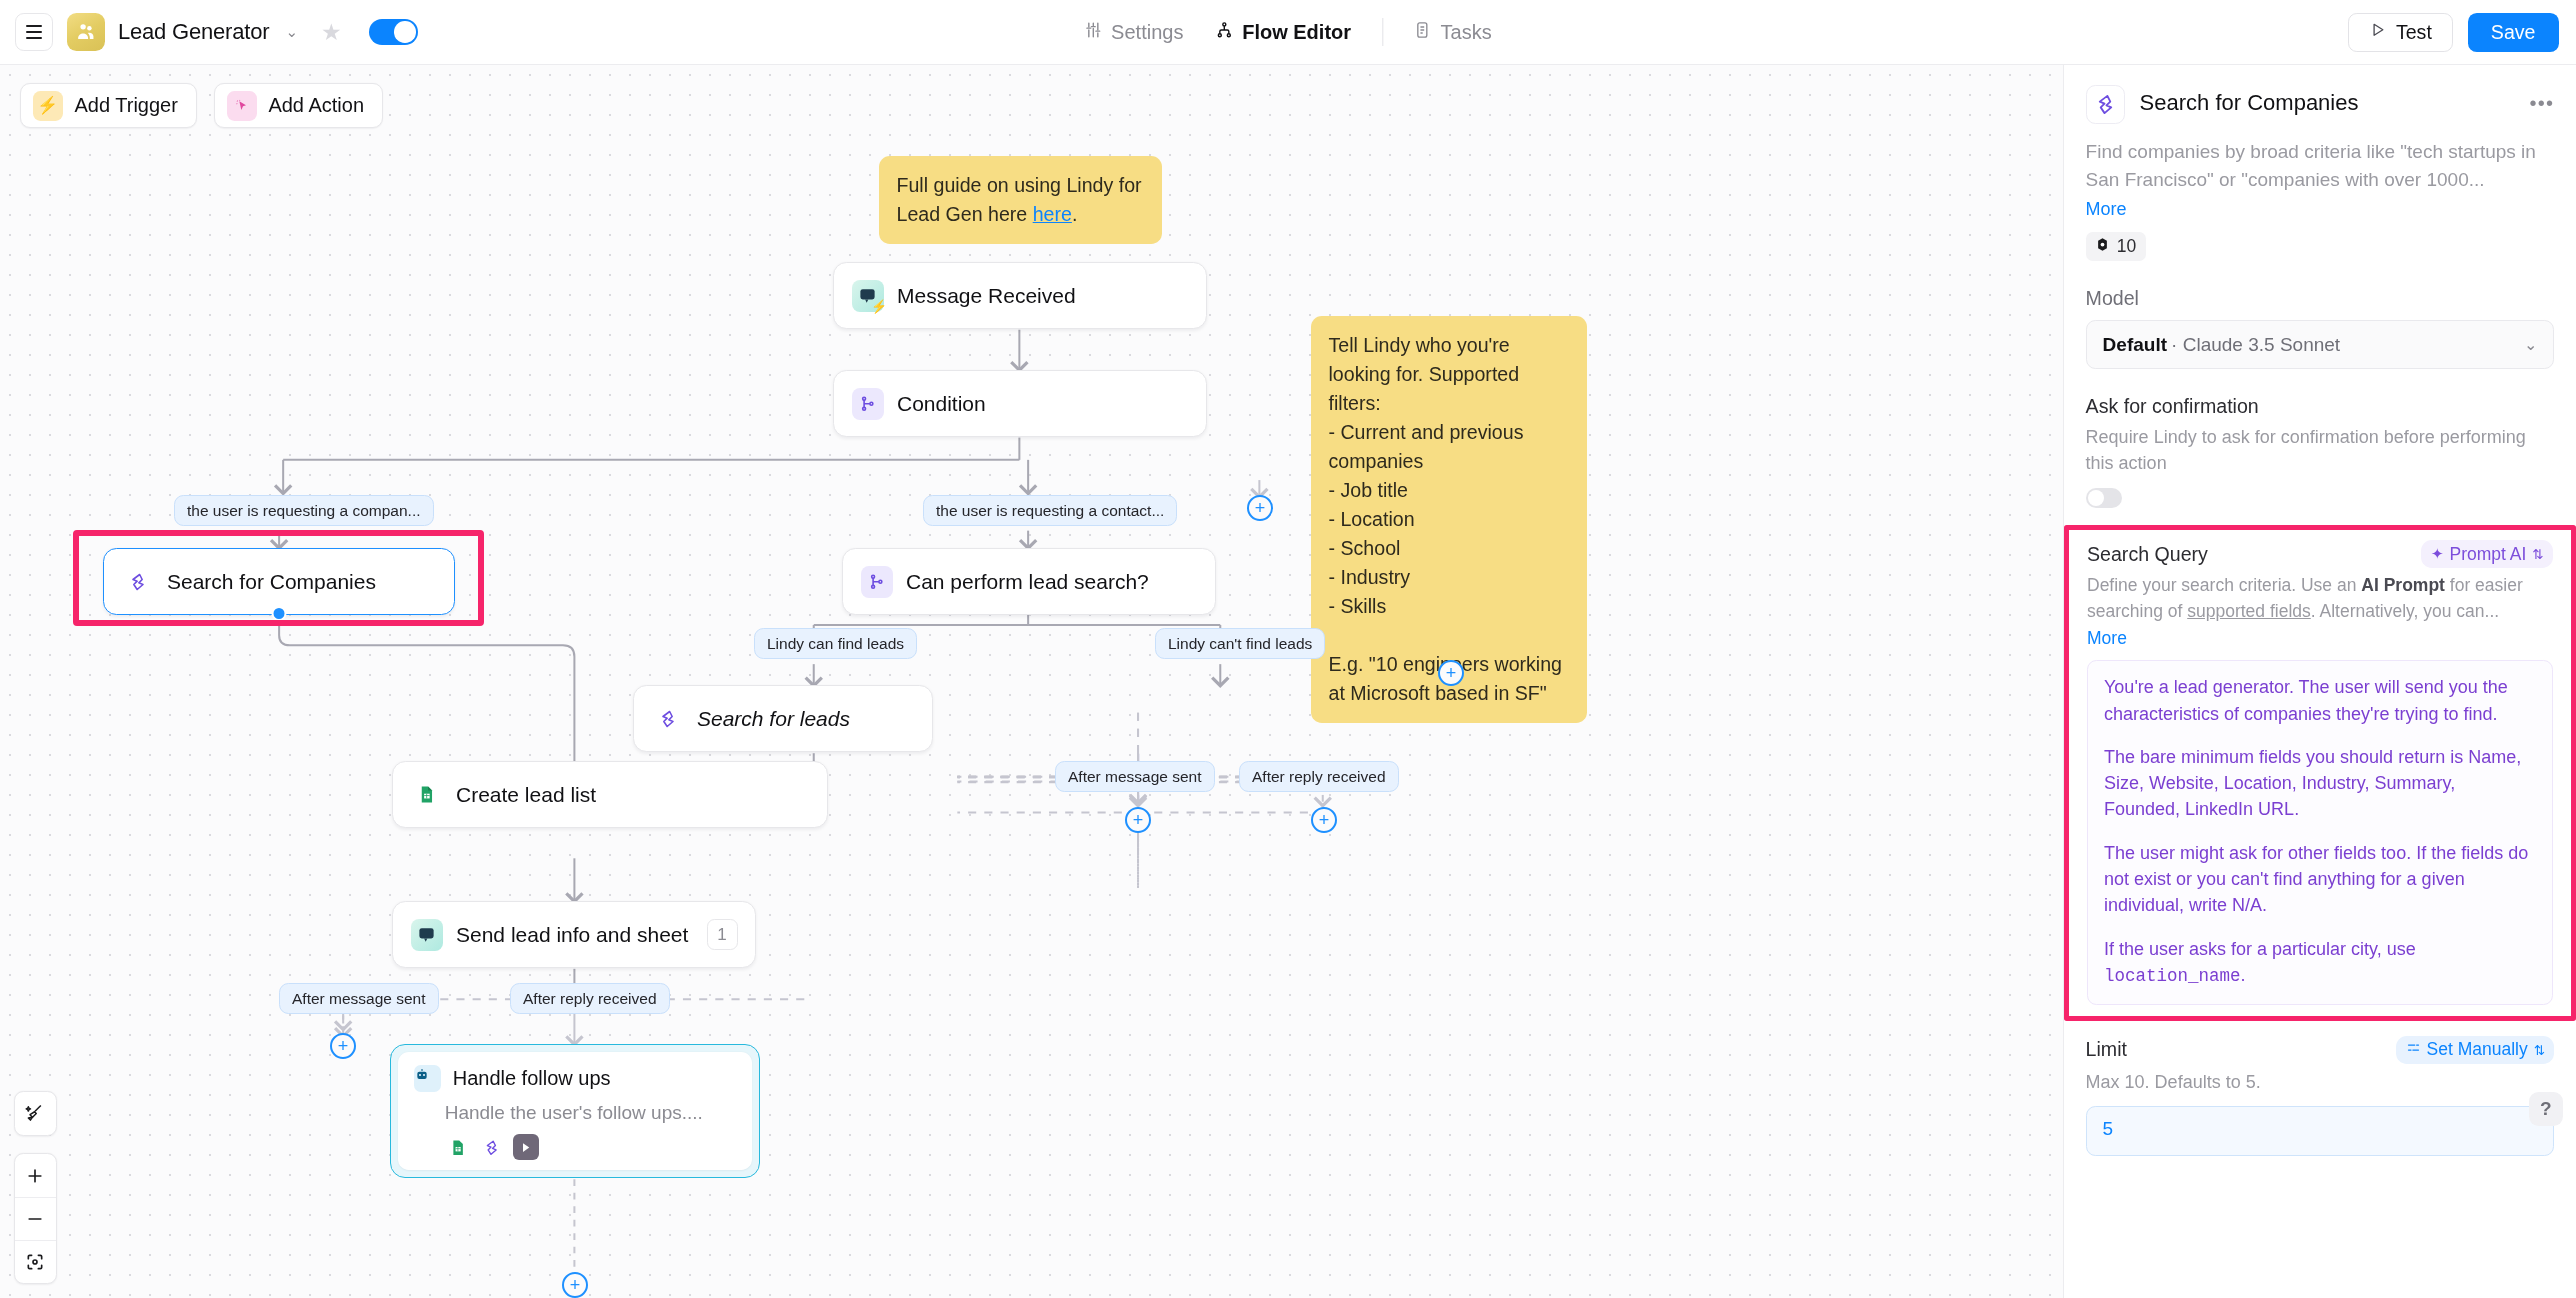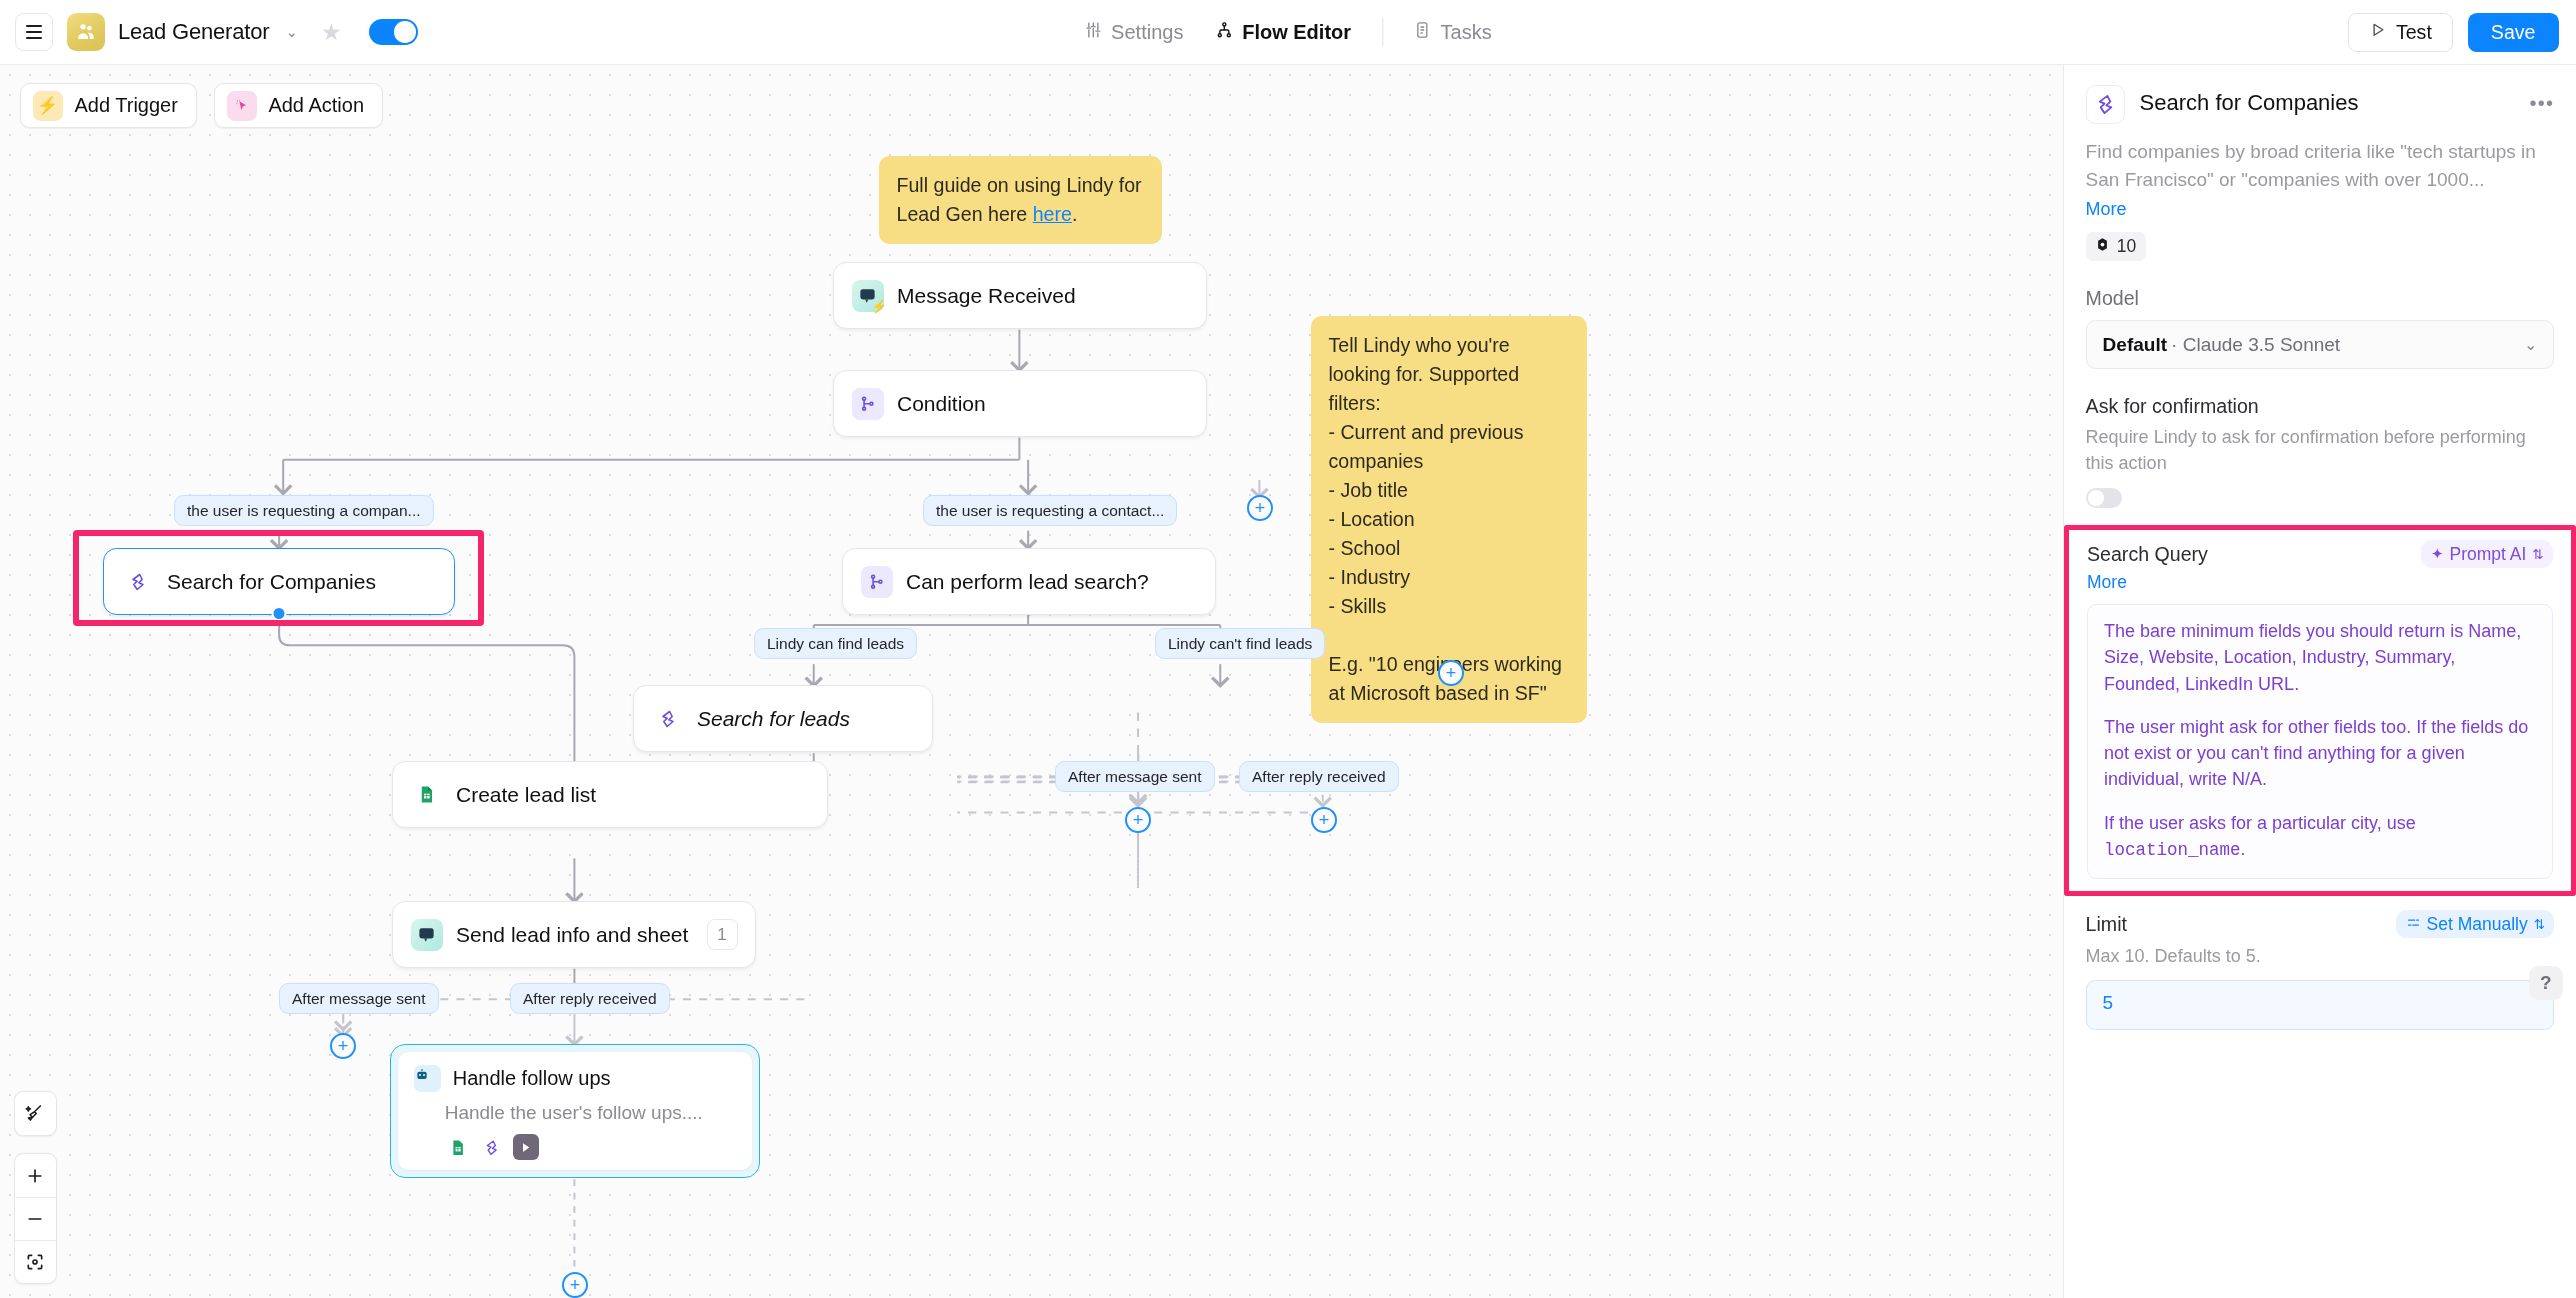--- a/index.html
+++ b/index.html
@@ -832,23 +832,27 @@
         <div class="sq-hl"></div>
         <div class="sq-inner">
           <div class="sq-row">
             <div class="sq-title">Search Query</div>
             <div class="promptai">
               <span class="st">✦</span>
               <span>Prompt AI</span>
               <span style="font-size:13.5px;">⇅</span>
             </div>
           </div>
+          <div class="sq-desc">
+            <span>Define your search criteria. Use an </span><b>AI Prompt</b><span> for easier searching of </span><u>supported fields</u><span>. Alternatively, you can...</span>
+          </div>
           <div class="sq-more">More</div>
 
           <div class="sq-box">
+            <p>You're a lead generator. The user will send you the characteristics of companies they're trying to find.</p>
             <p>The bare minimum fields you should return is Name, Size, Website, Location, Industry, Summary, Founded, LinkedIn URL.</p>
             <p>The user might ask for other fields too. If the fields do not exist or you can't find anything for a given individual, write N/A.</p>
             <p><span>If the user asks for a particular city, use </span><span class="mono">location_name</span><span>.</span></p>
           </div>
         </div>
       </div>
 
       <div class="sec">
         <div class="limit-row">
           <div class="sec-label dark" style="margin-top:0;">Limit</div>

